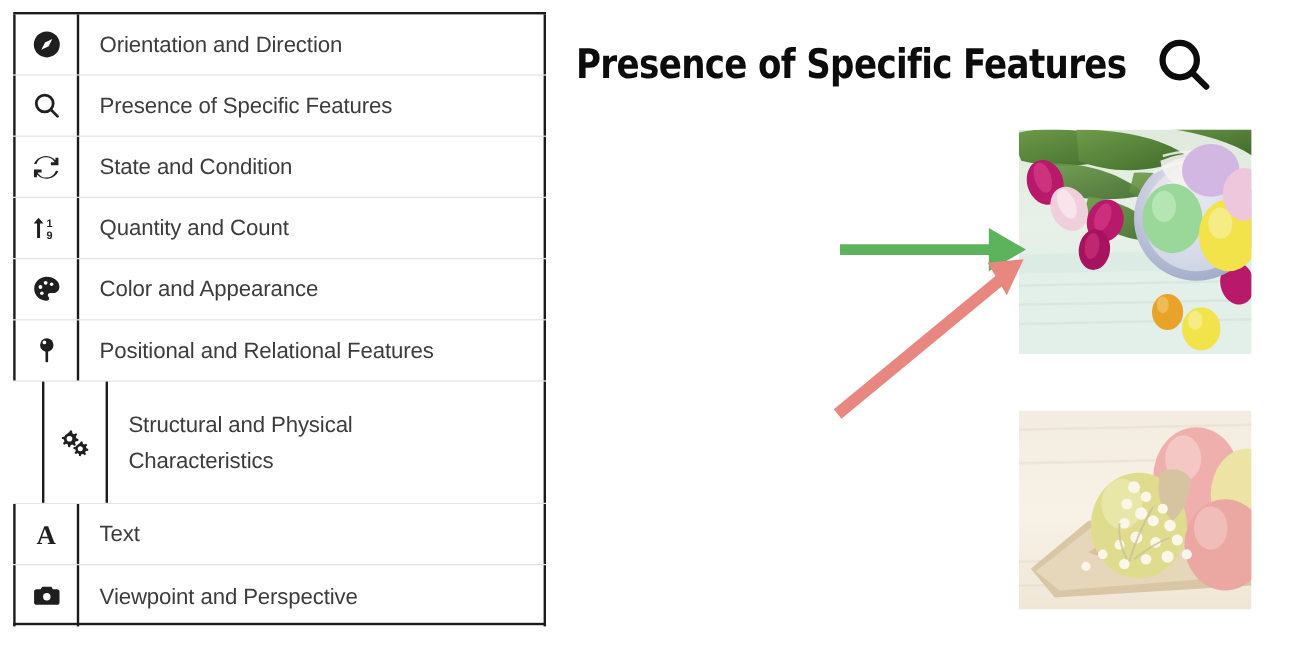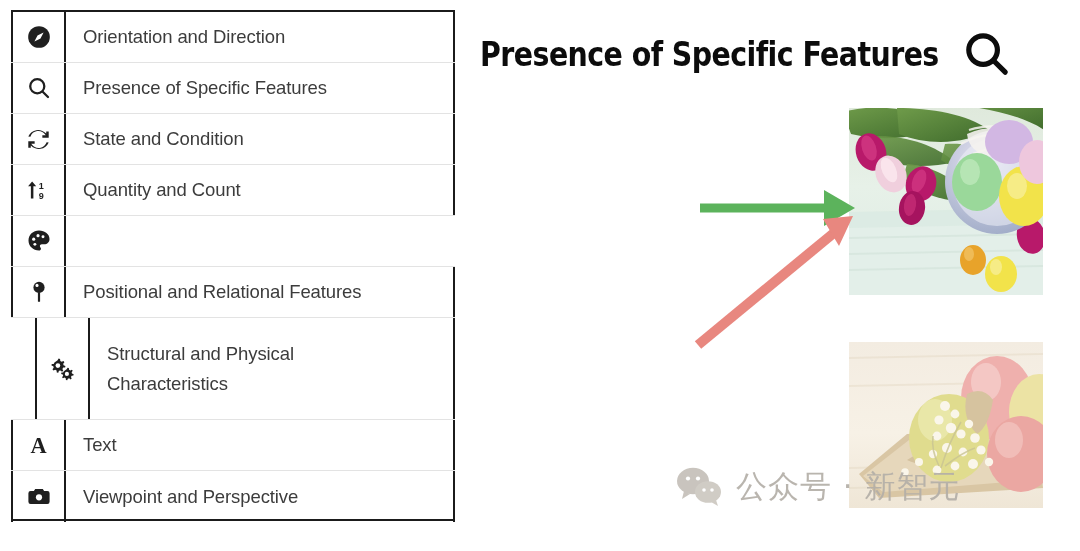--- a/index.html
+++ b/index.html
@@ -192,20 +192,23 @@
 
   <div class="trow">
     <div class="tcell-icon">
       <svg class="icon-svg" width="26" height="26" viewBox="0 0 24 24" fill="currentColor" aria-hidden="true">
         <path d="M12 2.4C6.6 2.4 2.3 6.4 2.3 11.6c0 5.2 4.3 9.2 9.7 9.2 1 0 1.8-.7 1.8-1.7 0-.5-.2-.9-.5-1.2-.3-.3-.5-.7-.5-1.2 0-1 .8-1.7 1.8-1.7h2.1c3 0 5-2 5-4.9 0-4.3-4.2-7.7-9.7-7.7z"></path>
         <circle cx="7.1" cy="10.3" r="1.45" fill="#ffffff"></circle>
         <circle cx="11.1" cy="7.1" r="1.45" fill="#ffffff"></circle>
         <circle cx="15.7" cy="8.1" r="1.35" fill="#ffffff"></circle>
         <circle cx="8.2" cy="15.1" r="1.35" fill="#ffffff"></circle>
       </svg>
+    </div>
+    <div class="tcell-label">
+      <span>Color and Appearance</span>
     </div>
   </div>
 
   <div class="trow">
     <div class="tcell-icon">
       <svg class="icon-svg" width="24" height="26" viewBox="0 0 24 26" fill="currentColor" aria-hidden="true">
         <circle cx="12" cy="8.4" r="5.6"></circle>
         <rect x="10.9" y="13.2" width="2.2" height="9.6" rx="0.6"></rect>
         <circle cx="10" cy="6.4" r="1.55" fill="#ffffff"></circle>
       </svg>
@@ -403,29 +406,14 @@
       <line x1="240" y1="208" x2="372" y2="208" stroke="#5cb35c" stroke-width="9"></line>
       <polygon points="395,208 364,190 364,226" fill="#5cb35c"></polygon>
     </g>
 
     <g>
       <line x1="238" y1="345" x2="375" y2="232" stroke="#e8877f" stroke-width="10" stroke-linecap="butt"></line>
       <polygon points="393,216 363,219 379,246" fill="#e8877f"></polygon>
     </g>
   </svg>
 
-  <div id="watermark">
-    <svg width="46" height="40" viewBox="0 0 46 40" fill="#c5c0b9" aria-hidden="true">
-      <ellipse cx="17" cy="15" rx="16" ry="13.2"></ellipse>
-      <path d="M8 25 L6 33 L14 28 Z"></path>
-      <ellipse cx="32" cy="26" rx="13" ry="10.8" fill="#cdc8c1"></ellipse>
-      <path d="M40 34 L42 40 L35 36 Z" fill="#cdc8c1"></path>
-      <g fill="#ffffff">
-        <circle cx="12" cy="12.5" r="2.1"></circle>
-        <circle cx="22" cy="12.5" r="2.1"></circle>
-        <circle cx="28" cy="24" r="1.8"></circle>
-        <circle cx="36" cy="24" r="1.8"></circle>
-      </g>
-    </svg>
-    <div id="watermark-text">公众号 · 新智元</div>
-  </div>
 
 </div>
 
 </body></html>

